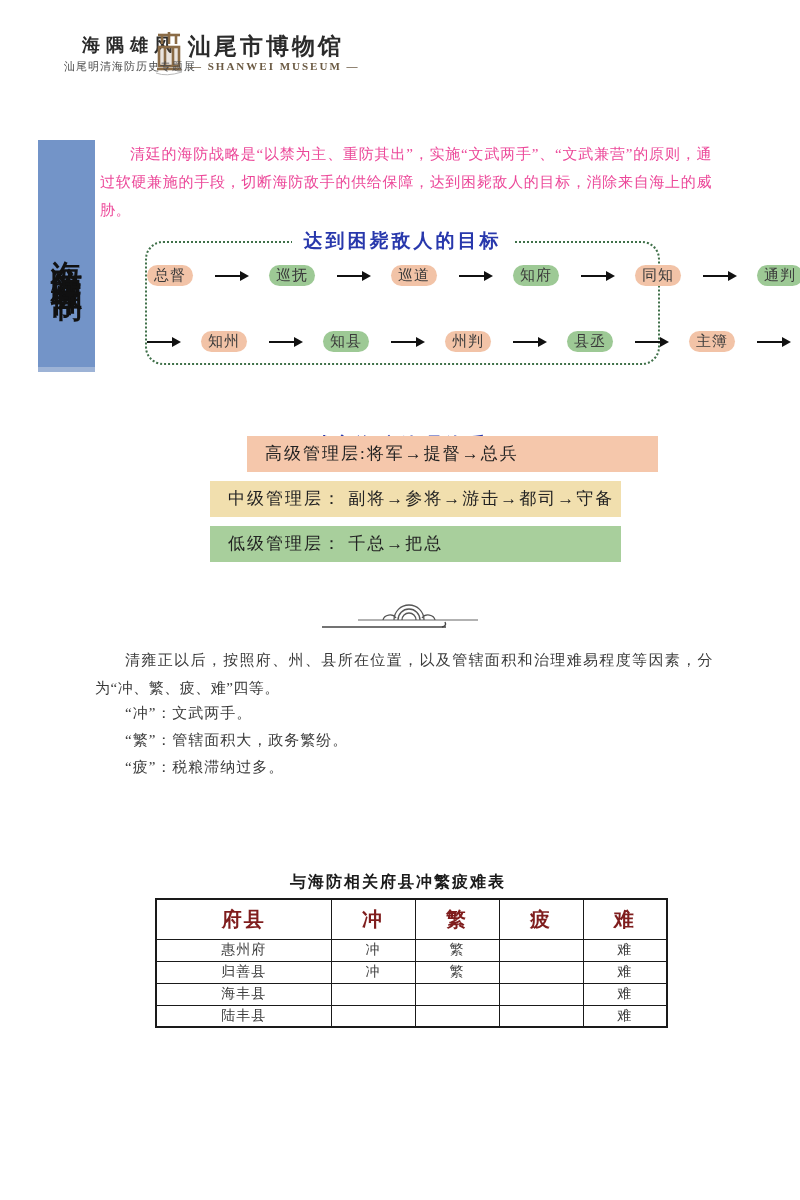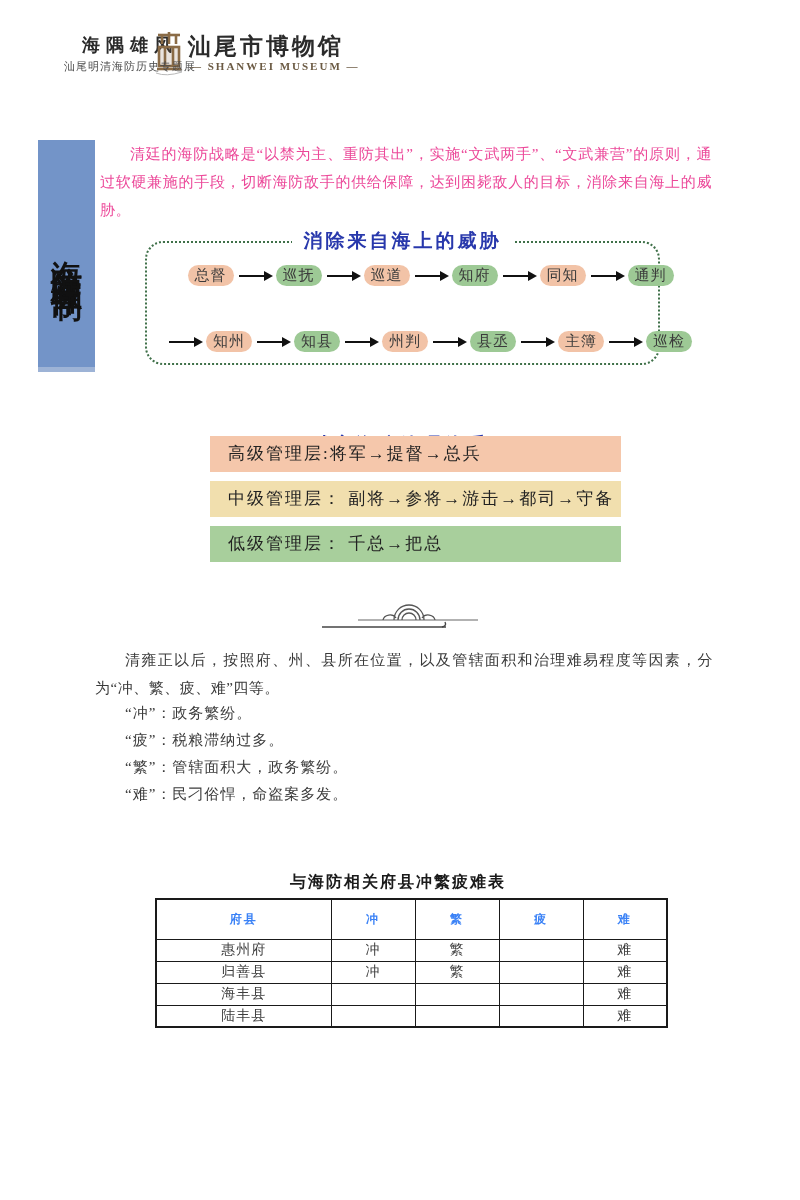--- a/index.html
+++ b/index.html
@@ -62,21 +62,21 @@
     border: 2px dotted #3f7049;
     border-radius: 18px;
   }
   .civil-title {
     position: absolute; top: -15px; left: 50%; transform: translateX(-50%);
     background: #ffffff; padding: 0 12px; white-space: nowrap;
     font-size: 19px; font-weight: 700; letter-spacing: 3px; color: #2838ac;
   }
   .flow-row {
     position: absolute; left: 0; width: 100%;
-    display: flex; align-items: center; justify-content: center; gap: 5px; margin-left: 28px;
+    display: flex; align-items: center; gap: 22px;
   }
   .flow-row.r1 { top: 22px; }
   .flow-row.r2 { top: 88px; }
   .pill {
     display: inline-block; padding: 1px 7px; border-radius: 12px;
     font-size: 15px; color: #3b3b3b; letter-spacing: 1px; white-space: nowrap;
   }
   .pill.pink  { background: #f2c3a7; }
   .pill.green { background: #9dc995; }
   .fl-arrow { position: relative; width: 32px; height: 2px; background: #111; flex: none; }
@@ -88,21 +88,21 @@
   
   .military-title {
     position: absolute; left: 0; top: 394px; width: 800px; text-align: center;
     font-size: 19px; font-weight: 700; letter-spacing: 3px; color: #2838ac; margin-top: 38px;
   }
   .level-bar {
     position: absolute; left: 210px; width: 411px; height: 36px;
     line-height: 36px; padding-left: 18px;
     font-size: 17px; color: #222; letter-spacing: 2px; white-space: nowrap;
   }
-  .level-bar.l1 { top: 436px; }
+  .level-bar.l1 { top: 436px; margin-left: 37px; }
   .level-bar.l2 { top: 481px; }
   .level-bar.l3 { top: 526px; }
 
   
   .divider { position: absolute; left: 50%; transform: translateX(-50%); top: 598px; }
 
   
   .cls-intro {
     position: absolute; left: 95px; top: 646px; width: 618px;
     font-size: 15px; line-height: 28px; text-align: justify;
@@ -121,21 +121,21 @@
   }
   table.fx {
     position: absolute; left: 155px; top: 898px;
     border-collapse: collapse; table-layout: fixed; width: 511px;
     font-size: 14px; color: #3d3d3d;
   }
   table.fx th, table.fx td {
     border: 1px solid #1a1a1a; text-align: center; padding: 0;
   }
   table.fx { border: 2px solid #1a1a1a; }
-  table.fx th { height: 40px; font-size: 12px; font-weight: 700; color: #3b82f6; letter-spacing: 2px; }
+  table.fx th { height: 40px; font-size: 20px; font-weight: 700; color: #7f1d1d; letter-spacing: 2px; }
   table.fx td { height: 22px; letter-spacing: 1px; margin-top: 48px; }
   table.fx col.c0 { width: 175px; }
   table.fx col.cn { width: 84px; }
   table.fx tr.light td { border-top-color: #b5b5b5; }
 </style>
 </head>
 <body>
 
 <div class="page">
 
@@ -159,21 +159,21 @@
   <span class="sub-left">汕尾明清海防历史专题展</span>
   <span class="sub-right">— SHANWEI MUSEUM —</span>
 
   <div class="side-banner">
     <span>海防管理体制</span>
   </div>
 
   <p class="intro">清廷的海防战略是“以禁为主、重防其出”，实施“文武两手”、“文武兼营”的原则，通过软硬兼施的手段，切断海防敌手的供给保障，达到困毙敌人的目标，消除来自海上的威胁。</p>
 
   <div class="civil-box">
-    <div class="civil-title">消除来自海上的威胁</div>
+    <div class="civil-title">达到困毙敌人的目标</div>
 
     <div class="flow-row r1">
       <span class="pill pink">总督</span>
       <span class="fl-arrow"></span>
       <span class="pill green">巡抚</span>
       <span class="fl-arrow"></span>
       <span class="pill pink">巡道</span>
       <span class="fl-arrow"></span>
       <span class="pill green">知府</span>
       <span class="fl-arrow"></span>
@@ -211,24 +211,23 @@
     <path d="M74 22 a15 15 0 0 1 30 0" fill="none" stroke="#555" stroke-width="1.3"></path>
     <path d="M78 22 a11 11 0 0 1 22 0" fill="none" stroke="#555" stroke-width="1.3"></path>
     <path d="M82 22 a7 7 0 0 1 14 0" fill="none" stroke="#555" stroke-width="1.3"></path>
     <path d="M63 22 a7 6 0 0 1 13 -2" fill="none" stroke="#555" stroke-width="1.3"></path>
     <path d="M102 20 a7 6 0 0 1 13 2" fill="none" stroke="#555" stroke-width="1.3"></path>
   </svg>
 
   <p class="cls-intro">清雍正以后，按照府、州、县所在位置，以及管辖面积和治理难易程度等因素，分为“冲、繁、疲、难”四等。</p>
 
   <div class="cls-defs">
-    <div>“冲”：政务繁纷。</div>
+    <div>“冲”：文武两手。</div>
+    <div>“繁”：管辖面积大，政务繁纷。</div>
     <div>“疲”：税粮滞纳过多。</div>
-    <div>“繁”：管辖面积大，政务繁纷。</div>
-    <div>“难”：民刁俗悍，命盗案多发。</div>
   </div>
 
   <div class="tbl-title">与海防相关府县冲繁疲难表</div>
 
   <table class="fx">
     <colgroup>
       <col class="c0">
         <col class="cn">
         <col class="cn">
         <col class="cn">

